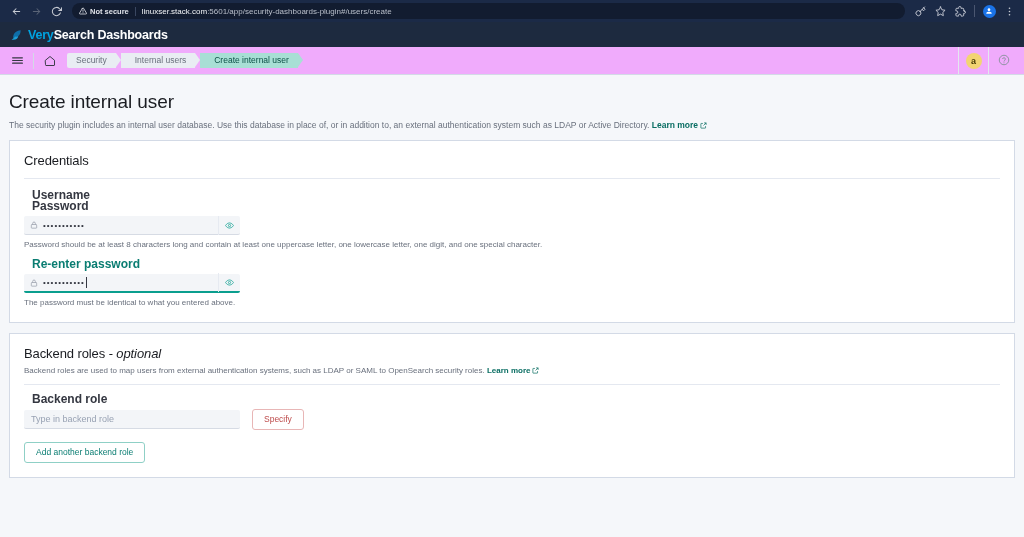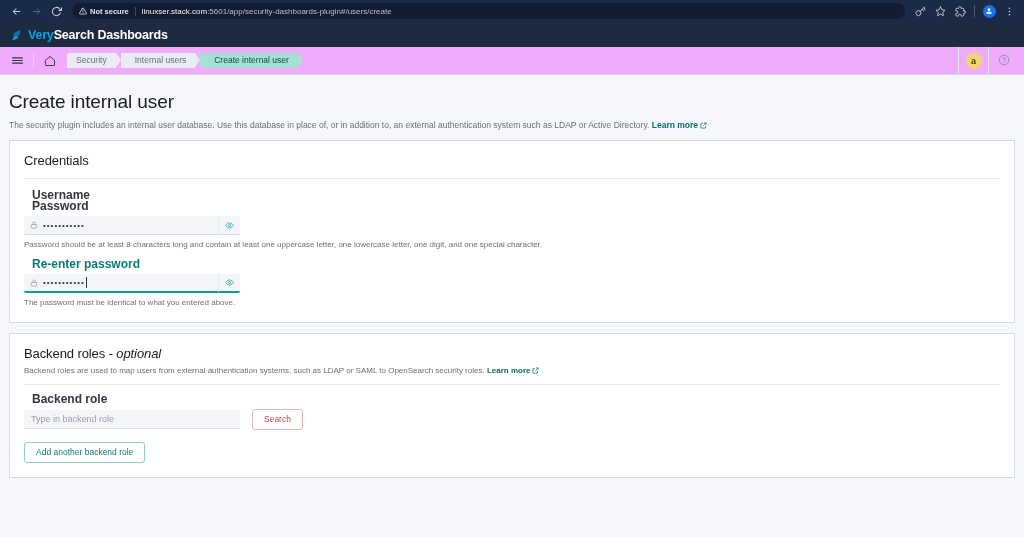--- a/index.html
+++ b/index.html
@@ -443,18 +443,18 @@
             <path d="M14 3h7v7"></path>
             <path d="M21 3l-9 9"></path>
             <path d="M19 14v6a1 1 0 0 1-1 1H4a1 1 0 0 1-1-1V6a1 1 0 0 1 1-1h6"></path>
           </svg></a>
     </div>
     <div class="panel-rule tight"></div>
 
     <div class="field-label">Backend role</div>
     <div class="row-inline">
       <div class="input placeholder" style="margin-top:0;">Type in backend role</div>
-      <div class="btn btn-danger">Search</div>
+      <div class="btn btn-danger">Specify</div>
     </div>
     <div class="btn btn-teal">Add another backend role</div>
   </div>
 
 </div>
 
 </body></html>

